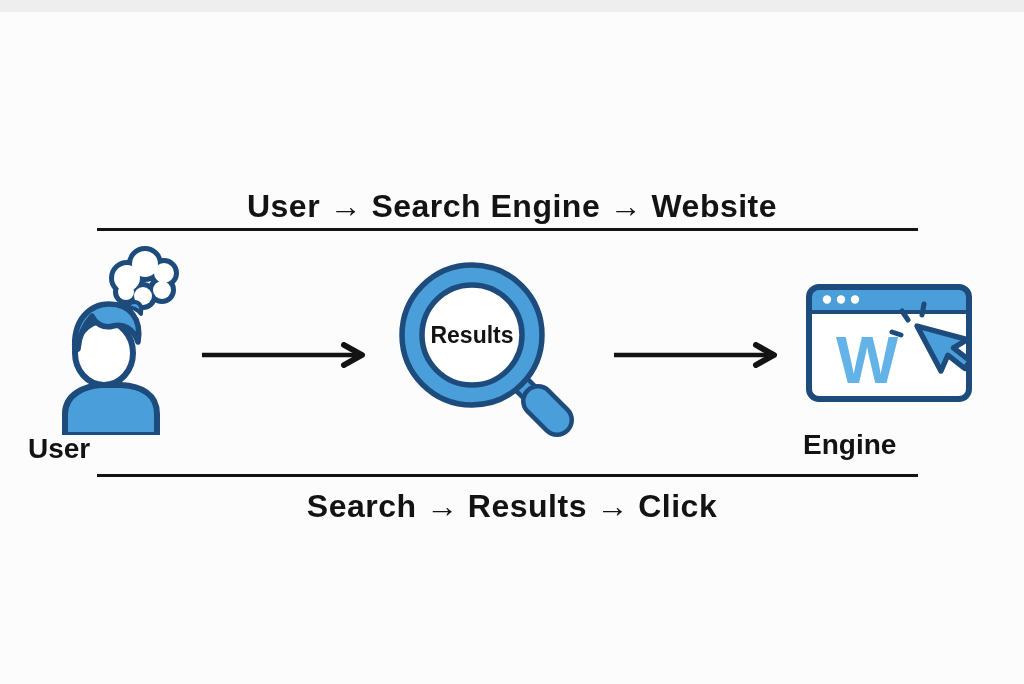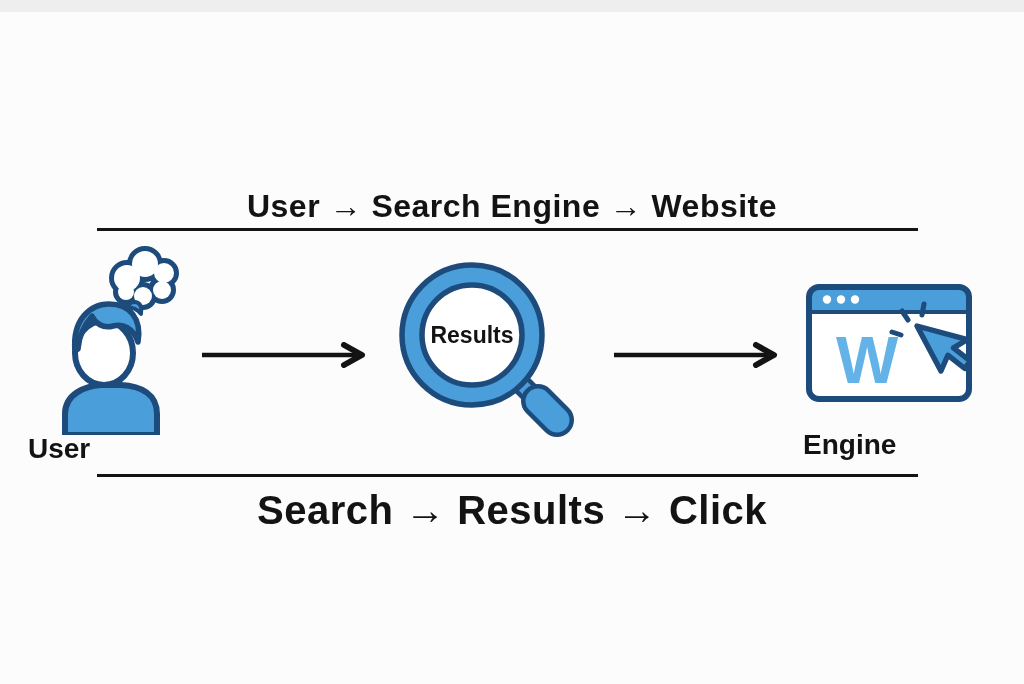--- a/index.html
+++ b/index.html
@@ -20,21 +20,21 @@
     text-decoration:underline;
   }
   .flow-title{
     position:absolute;left:0;right:0;
     text-align:center;
     color:var(--ink);
     font-weight:700;
     letter-spacing:0.5px;
   }
   .flow-title.top{top:176px;font-size:32px;}
-  .flow-title.bottom{top:476px;font-size:40px;text-align:center;}
+  .flow-title.bottom{top:476px;font-size:32px;text-align:center;}
   .rule{
     position:absolute;left:97px;width:821px;height:3px;
     background:var(--ink);
   }
   .rule.top{top:216px;}
   .rule.bottom{top:462px;}
   .node-label{
     position:absolute;
     color:var(--ink);
     font-weight:700;

